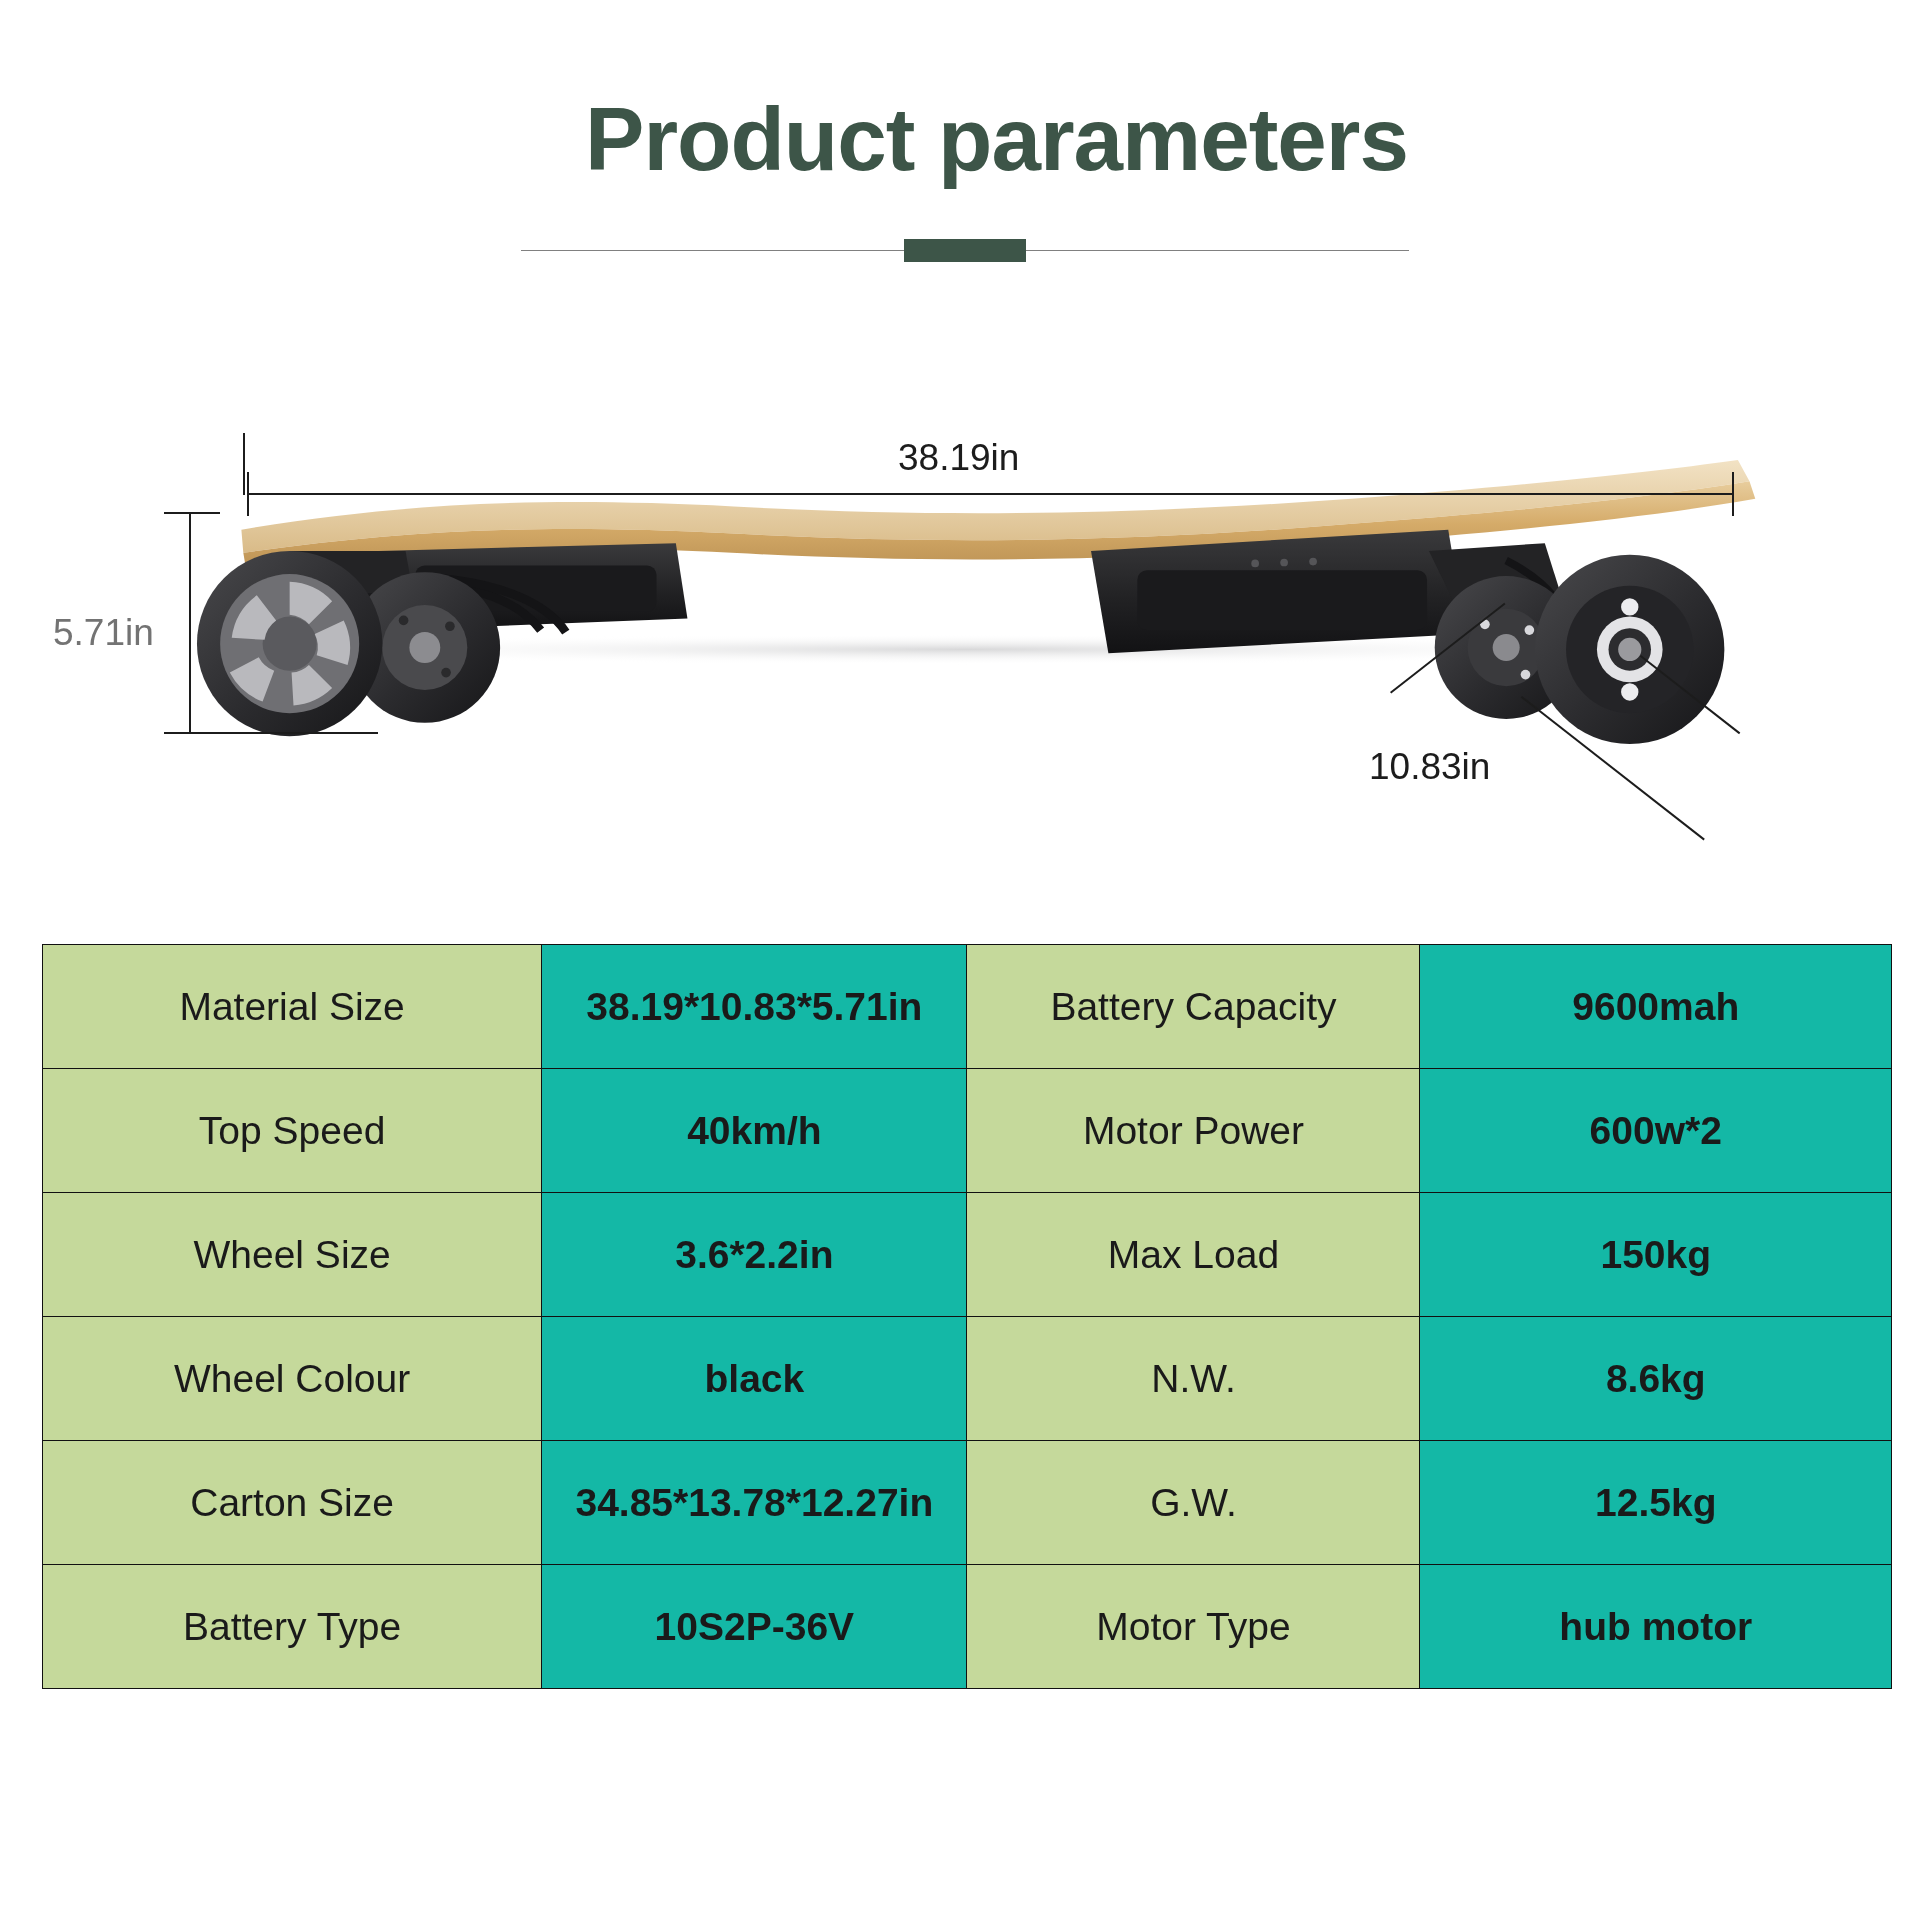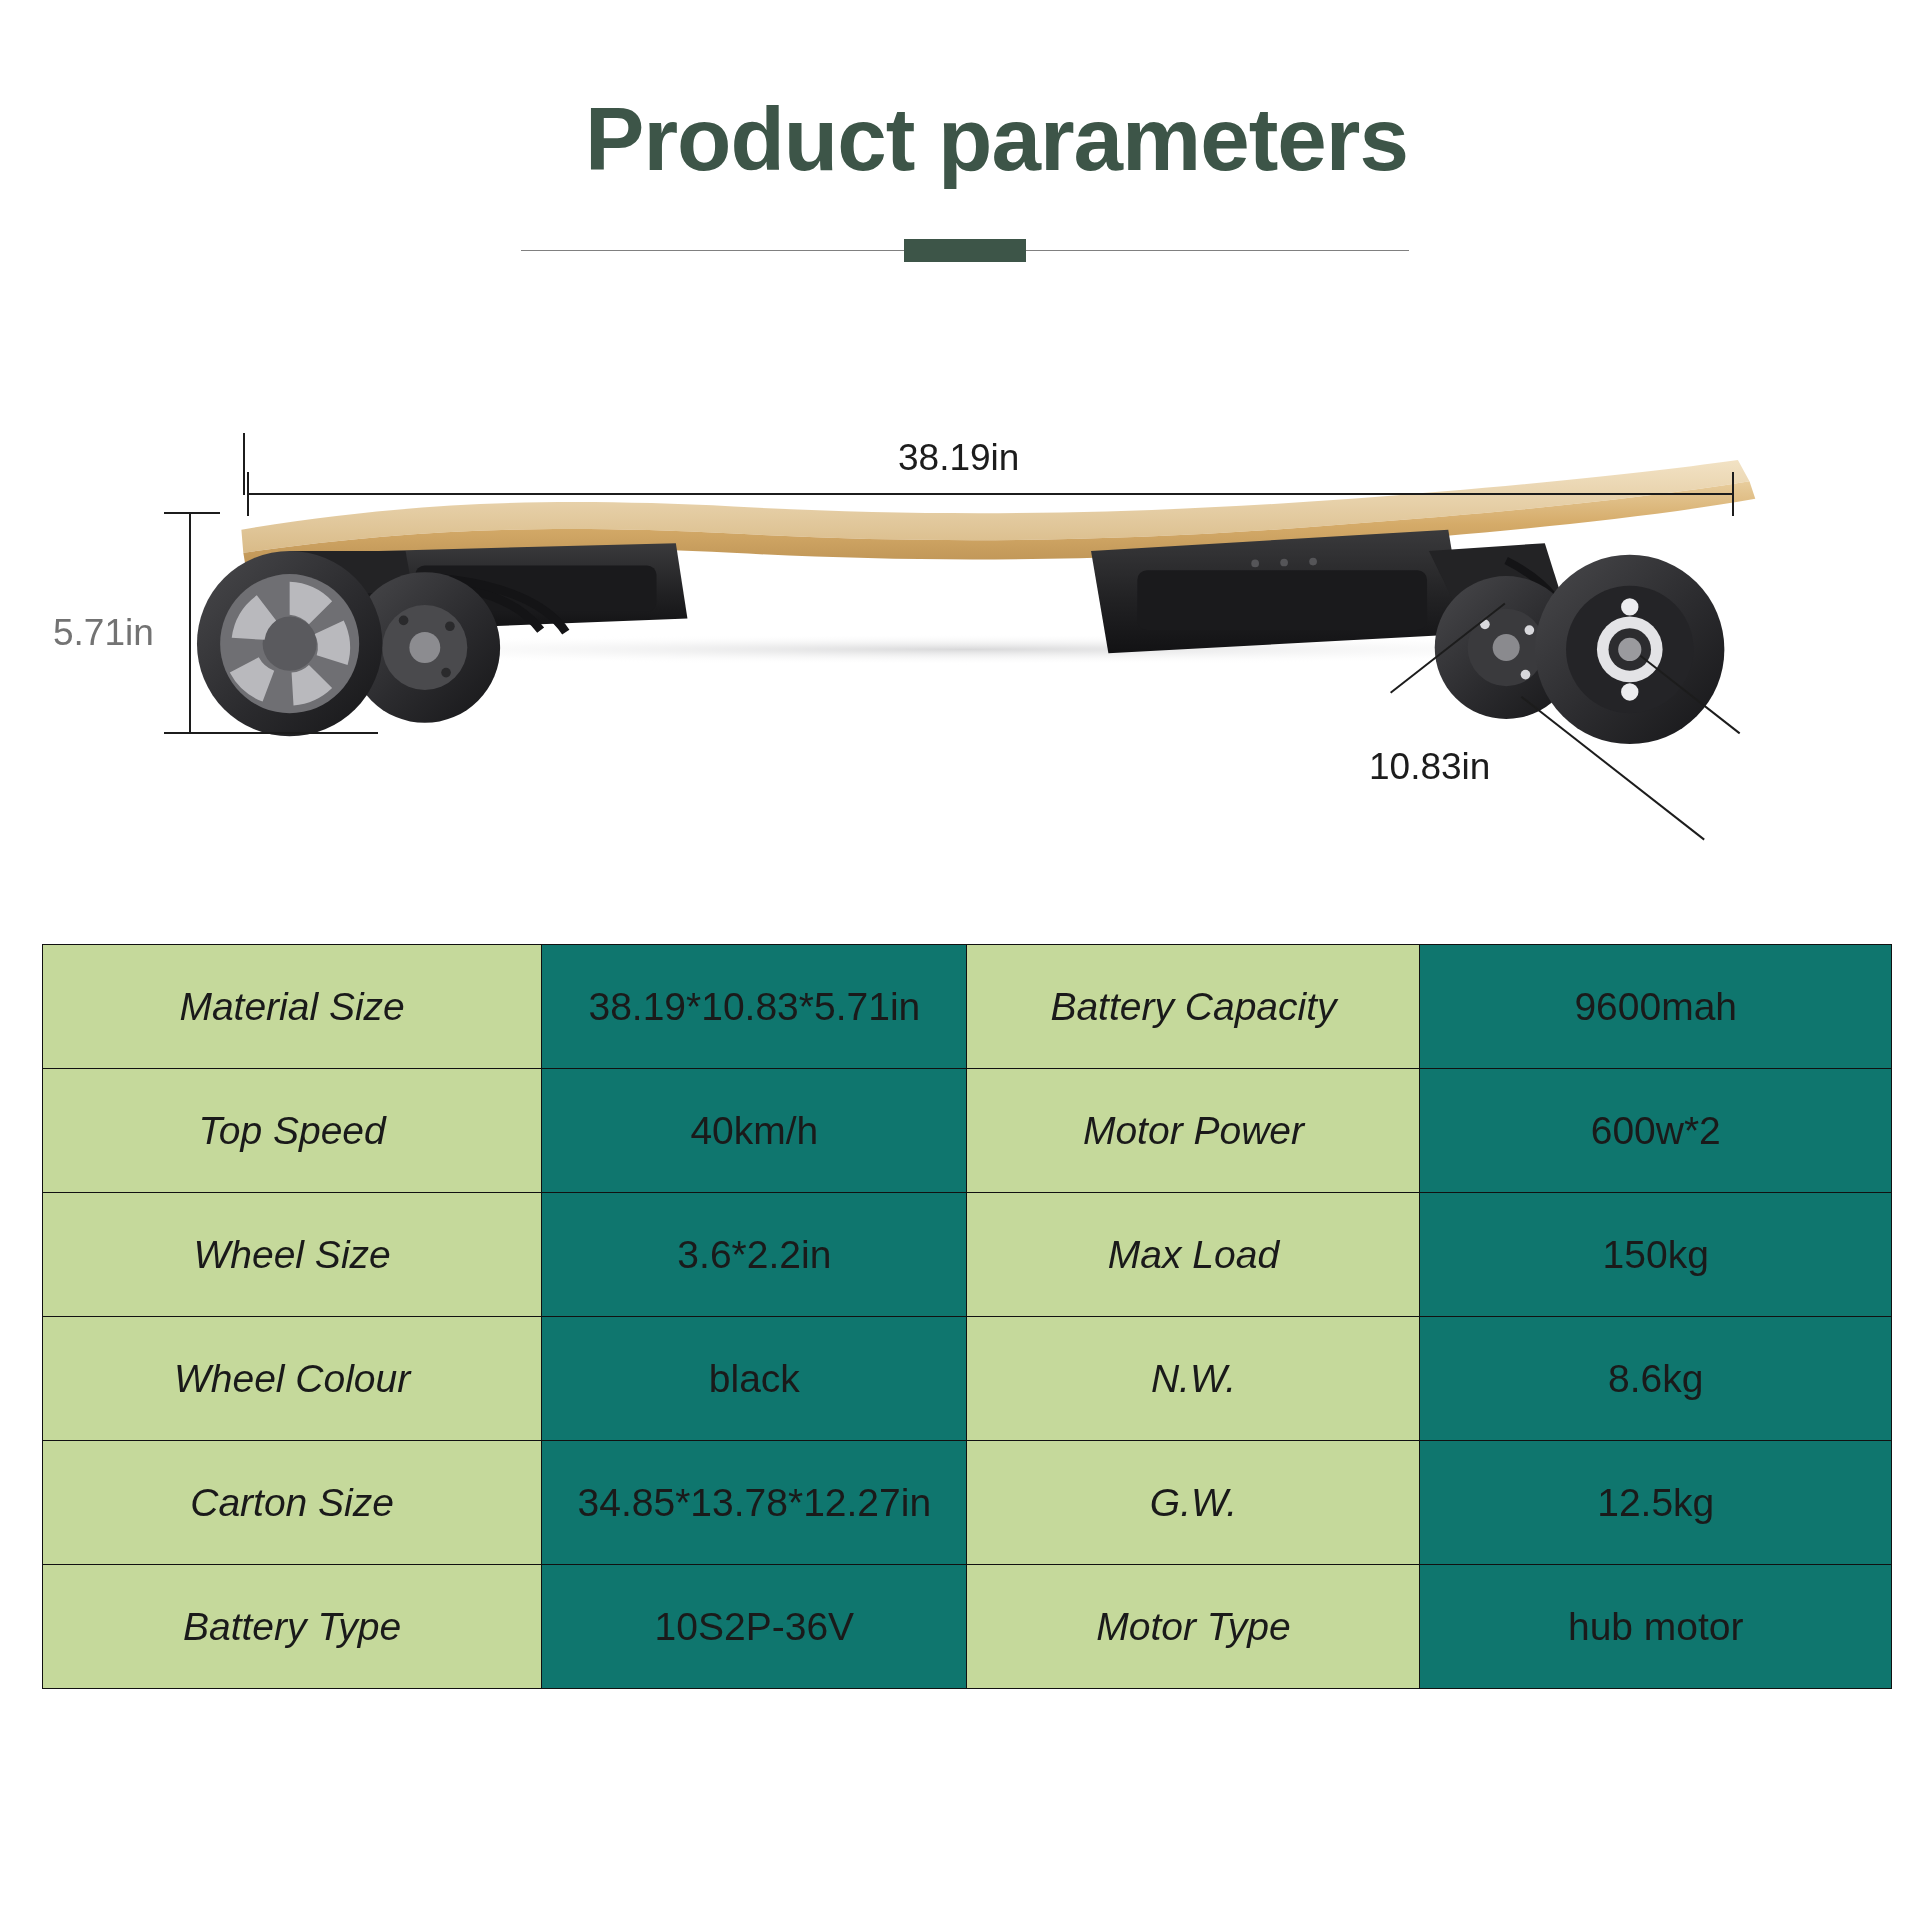--- a/index.html
+++ b/index.html
@@ -172,24 +172,24 @@
     height: 124px;
     text-align: center;
     vertical-align: middle;
     font-size: 39px;
     color: #1a1a1a;
     font-family: "Liberation Sans", sans-serif;
     padding: 0 9.7px;
   }
   .spec-table td.key {
     background: #c5d99b;
-    font-style: italic;
   }
   .spec-table td.val {
-    background: #0f766e;
+    background: #14b8a6;
+    font-weight: bold;
   }
   col.c-key1 { width: 27.0%; }
   col.c-val1 { width: 23.0%; }
   col.c-key2 { width: 24.5%; }
   col.c-val2 { width: 25.5%; }
 </style>
 </head>
 <body>
 
 <div class="page">

